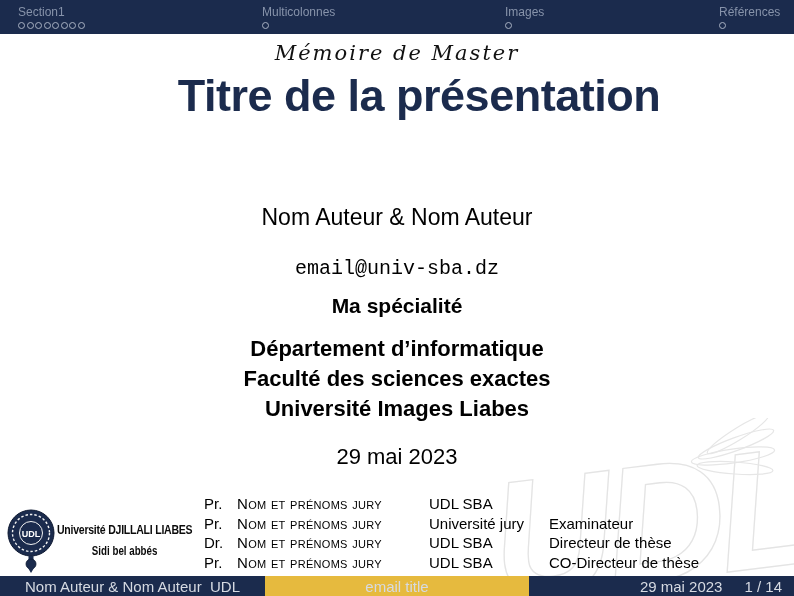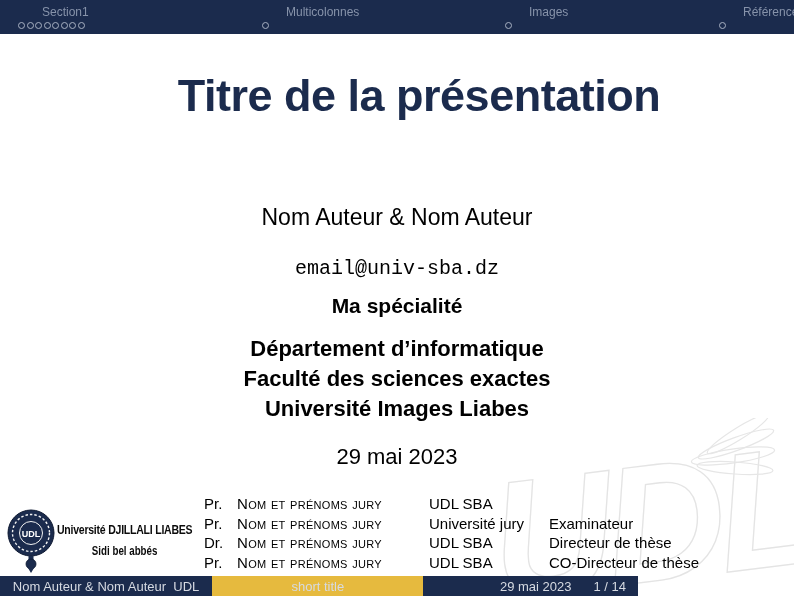--- a/index.html
+++ b/index.html
@@ -12,21 +12,20 @@
 
   
   .topbar {
     position:absolute; top:0; left:0; width:794px; height:34px;
     background:var(--navy, #1b2b4d);
   }
   .nav-section { position:absolute; top:6px; }
   .nav-label {
     font-size:12px; color:var(--nav-text, #8793aa); line-height:13px;
     white-space:nowrap;
-    margin-left:24px;
   }
   .nav-dots { margin-top:3px; display:flex; align-items:center; }
   .nav-dot {
     width:7px; height:7px; border-radius:50%;
     border:1.4px solid var(--dot-border, #a8b1c2);
     margin-right:1.5px; display:inline-block;
   }
 
   
   .content-line { position:absolute; left:0; width:794px; text-align:center; color:#000; }
@@ -70,22 +69,22 @@
   .seal { flex:0 0 auto; }
   .logo-lines {
     width:176px; transform:scaleX(0.78); transform-origin:left center;
     text-align:center; color:#0b0b0b;
   }
   .logo-line1 { font-size:13.5px; font-weight:bold; letter-spacing:-0.3px; }
   .logo-line2 { font-size:12.5px; font-weight:bold; margin-top:7px; }
 
   
   .footer {
-    position:absolute; left:0; bottom:0; width:638px; height:20px;
-    display:flex; font-size:13px; color:var(--footer-text,#d6dae2); z-index:3;
+    position:absolute; left:0; bottom:0; width:794px; height:20px;
+    display:flex; font-size:15px; color:var(--footer-text,#d6dae2); z-index:3;
   }
   .footer-seg { display:flex; align-items:center; justify-content:center; height:100%; }
   .footer-author { width:265px; background:var(--navy,#1b2b4d); white-space:pre; }
   .footer-title  { width:264px; background:var(--gold,#e6ba3e); }
   .footer-right  {
     width:265px; background:var(--navy,#1b2b4d);
     justify-content:flex-end; padding-right:12px;
   }
   .footer-date { margin-right:22px; }
 </style>
@@ -131,20 +130,21 @@
   <div class="watermark">UDL</div>
   <svg class="watermark-leaves" width="150" height="80" viewBox="0 0 150 80">
     <g fill="none" stroke="#e6e6e6" stroke-width="1.2">
       <ellipse cx="95" cy="38" rx="42" ry="7" transform="rotate(-8 95 38)"></ellipse>
       <ellipse cx="98" cy="26" rx="40" ry="6.5" transform="rotate(-20 98 26)"></ellipse>
       <ellipse cx="100" cy="16" rx="36" ry="6" transform="rotate(-32 100 16)"></ellipse>
       <ellipse cx="97" cy="50" rx="38" ry="6" transform="rotate(4 97 50)"></ellipse>
     </g>
   </svg>
 
+  <div class="content-line kicker">Mémoire de Master</div>
   <div class="content-line main-title">Titre de la présentation</div>
   <div class="content-line authors">Nom Auteur &amp; Nom Auteur</div>
   <div class="content-line speciality">Ma spécialité</div>
   <div class="content-line email">email@univ-sba.dz</div>
   <div class="content-line institute">
     <div>Département d’informatique</div>
     <div>Faculté des sciences exactes</div>
     <div>Université Images Liabes</div>
   </div>
   <div class="content-line date-line">29 mai 2023</div>
@@ -186,20 +186,20 @@
       <path d="M22 61 L25 66 L28 61 Z" fill="#1b2b4d"></path>
     </svg>
     <div class="logo-lines">
       <div class="logo-line1">Université DJILLALI LIABES</div>
       <div class="logo-line2">Sidi bel abbés</div>
     </div>
   </div>
 
   <div class="footer">
     <div class="footer-seg footer-author">Nom Auteur &amp; Nom Auteur  UDL</div>
-    <div class="footer-seg footer-title">short title</div>
+    <div class="footer-seg footer-title">email title</div>
     <div class="footer-seg footer-right">
       <span class="footer-date">29 mai 2023</span>
       <span class="footer-page">1 / 14</span>
     </div>
   </div>
 
 </div>
 
 </body></html>

